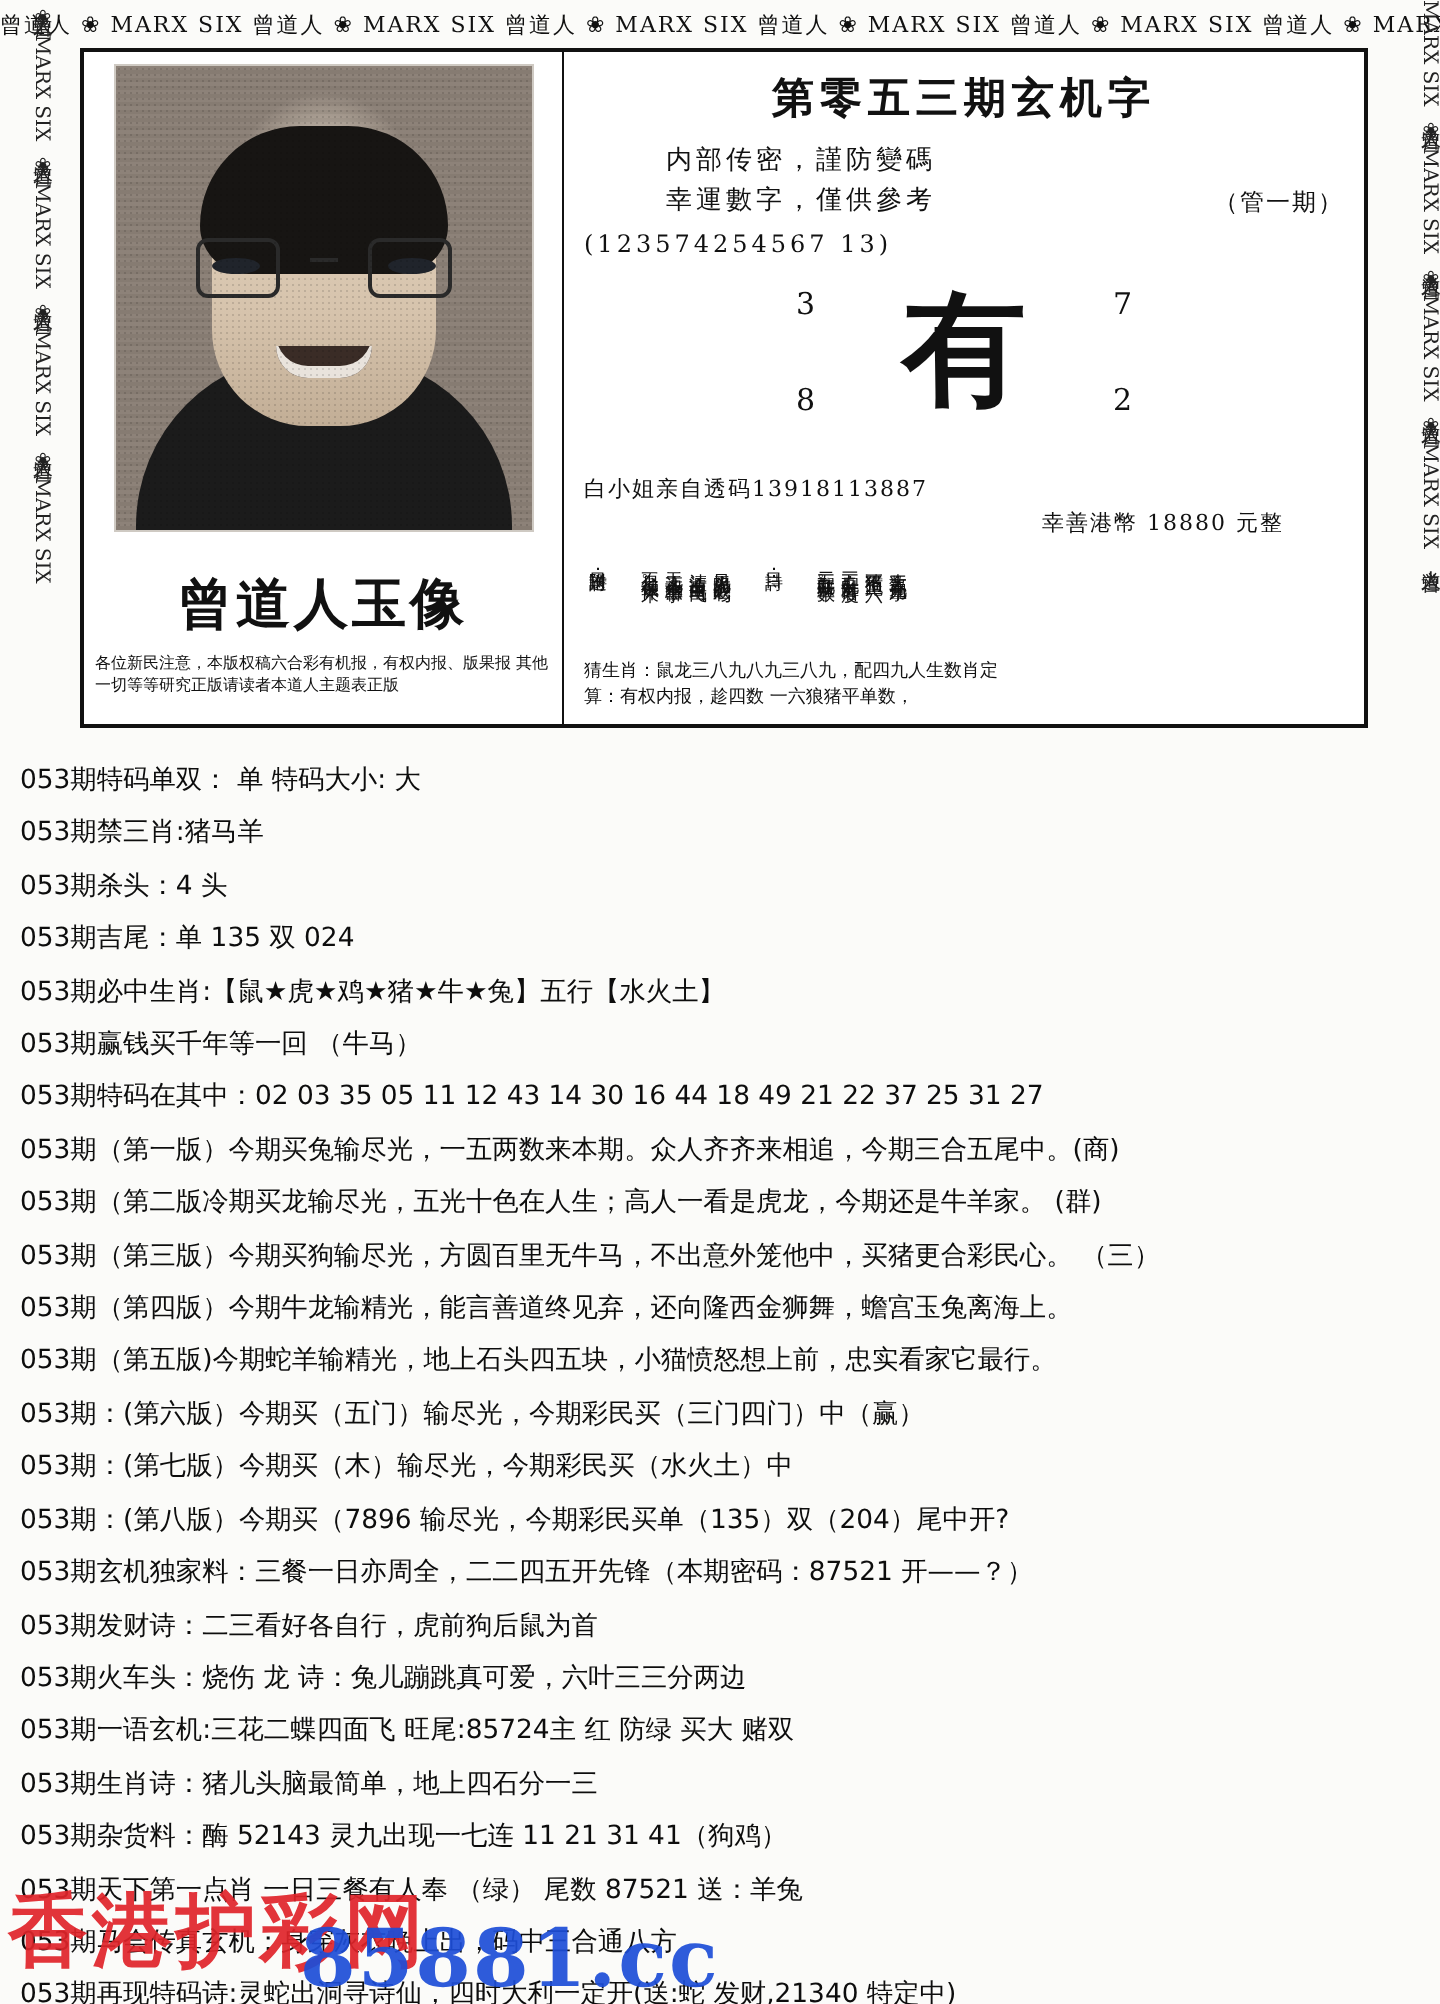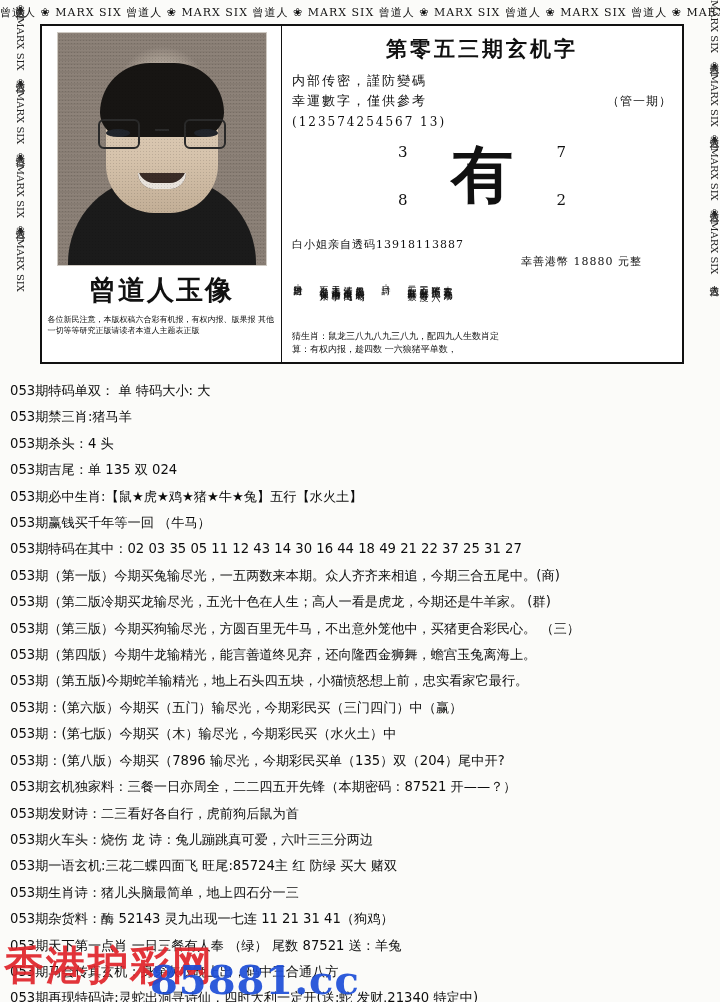--- a/index.html
+++ b/index.html
@@ -65,33 +65,33 @@
   .ph-glass.l{left:40px;} .ph-glass.r{right:40px;}
   .ph-bridge{position:absolute;top:96px;left:50%;transform:translateX(-50%);width:14px;height:2px;background:#2a2a2a;}
   .ph-mouth{position:absolute;top:140px;left:50%;transform:translateX(-50%);
      width:48px;height:16px;border-radius:0 0 28px 28px;background:#3a2c26;
      box-shadow:inset 0 -6px 0 #e9e3dc;}
   .ph-grain{position:absolute;inset:0;
      background-image:radial-gradient(rgba(0,0,0,.22) 0.5px, transparent 0.6px);
      background-size:3px 3px;opacity:.55;mix-blend-mode:multiply;}
   .poster-title{
     font-family:"DejaVu Serif","Liberation Serif",serif;
-    font-size:27px;font-weight:bold;letter-spacing:2px;margin-top:6px;
+    font-size:27px;font-weight:bold;letter-spacing:2px;margin-top:18px;
   }
   .poster-note{
     font-size:8px;line-height:11px;text-align:left;margin-top:6px;width:228px;color:#111;
   }
   .poster-right{
     flex:1;position:relative;padding:3px 10px;box-sizing:border-box;
     font-family:"DejaVu Serif","Liberation Serif",serif;
   }
   .pr-title{
     text-align:center;font-size:21px;font-weight:bold;letter-spacing:3px;margin:6px 0 2px 0;
   }
-  .pr-sub{display:flex;justify-content:space-between;align-items:flex-start;margin-top:8px;}
+  .pr-sub{display:flex;justify-content:space-between;align-items:flex-start;margin-top:8px;margin-left:41px;}
   .pr-sub .col-l{font-size:13px;line-height:20px;letter-spacing:2px;}
   .pr-sub .col-r{font-size:12px;letter-spacing:1px;padding-top:22px;}
   .pr-code{font-size:12px;letter-spacing:2px;margin-top:4px;}
   .glyphbox{
     position:relative;width:340px;height:96px;margin:6px auto 0 auto;
   }
   .glyphbox .big{
     position:absolute;left:50%;top:-2px;transform:translateX(-50%);
     font-size:62px;font-weight:bold;font-family:"DejaVu Serif","Liberation Serif",serif;
   }

